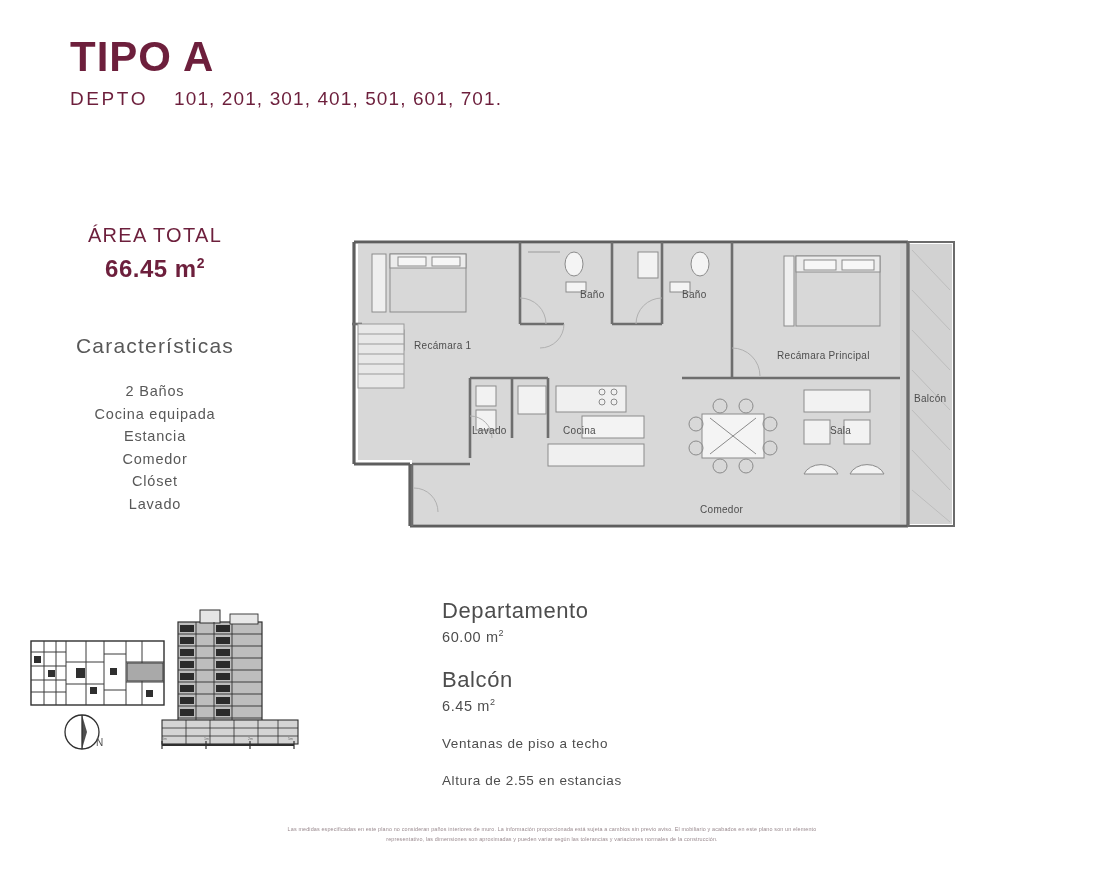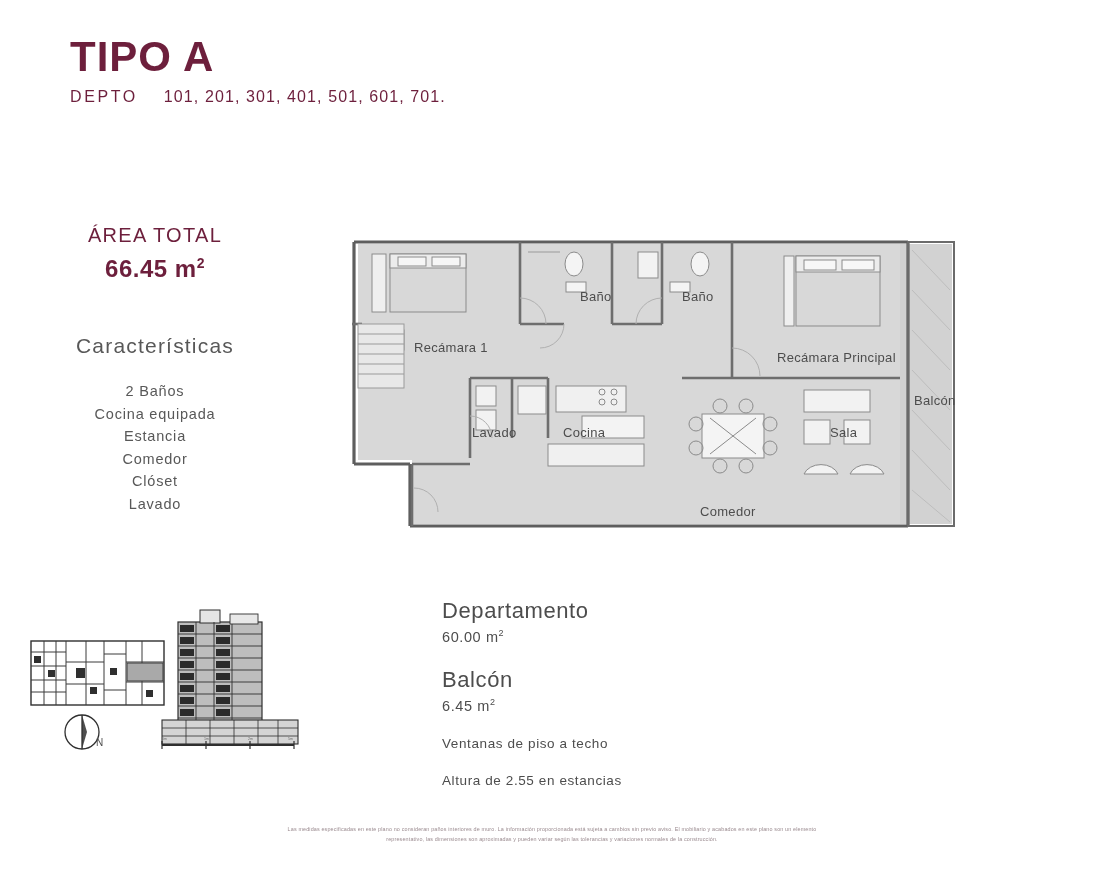--- a/index.html
+++ b/index.html
@@ -29,21 +29,21 @@
   .title-main {
     font-size: 42px;
     font-weight: bold;
     letter-spacing: 1px;
     color: #6d1f3c;
     line-height: 1;
     margin: 0;
   }
   .title-sub {
     margin-top: 10px;
-    font-size: 16px;
+    font-size: 19px;
     color: #6d1f3c;
     letter-spacing: 1.6px;
     white-space: nowrap;
   }
   .title-sub .depto-label {
     letter-spacing: 2.6px;
   }
   .title-sub .depto-list {
     margin-left: 26px;
     letter-spacing: 1.1px;
@@ -105,21 +105,21 @@
     left: 352px;
     top: 238px;
     width: 608px;
     height: 294px;
   }
   .plan svg {
     display: block;
   }
   .room-label {
     position: absolute;
-    font-size: 13px;
+    font-size: 10px;
     color: #4d4d4d;
     letter-spacing: 0.3px;
     white-space: nowrap;
   }
 
   
   .keyplan {
     position: absolute;
     left: 30px;
     top: 640px;

